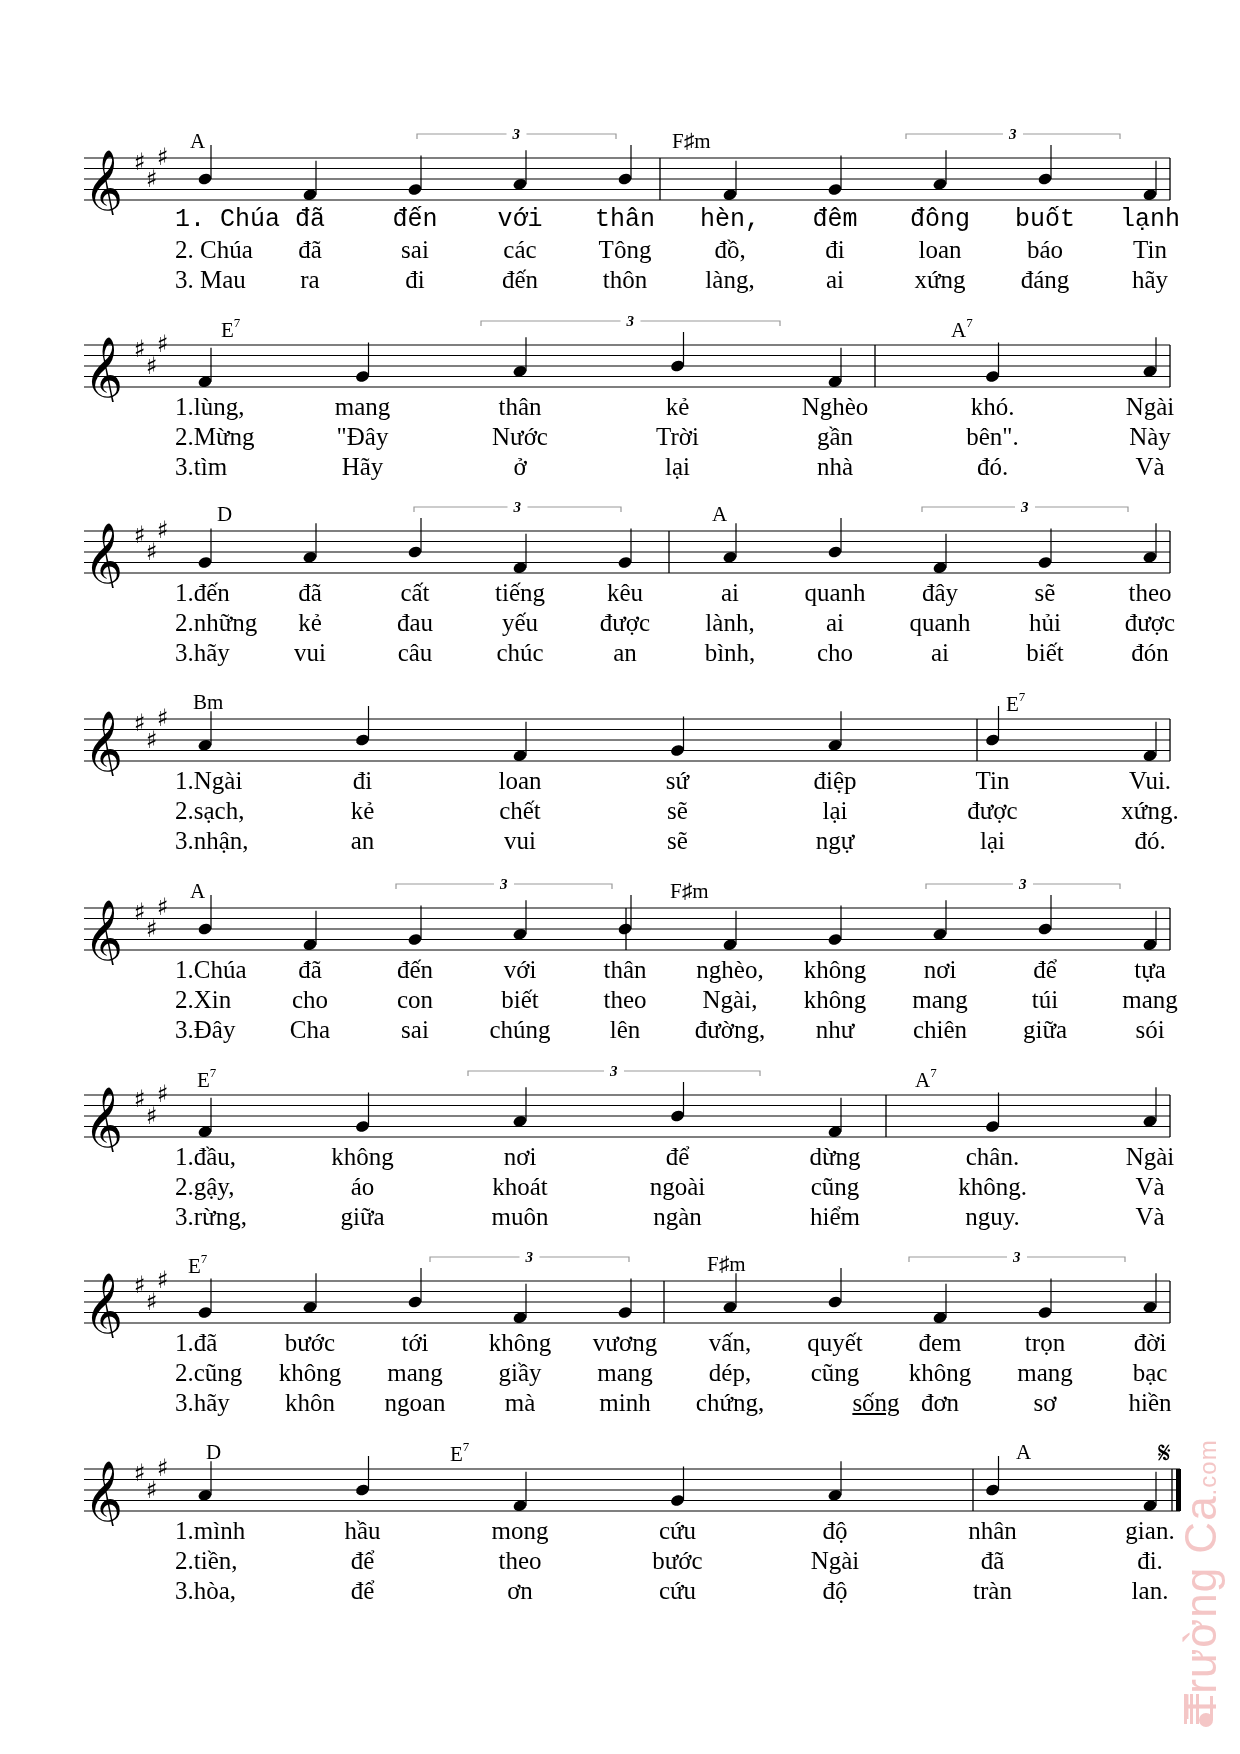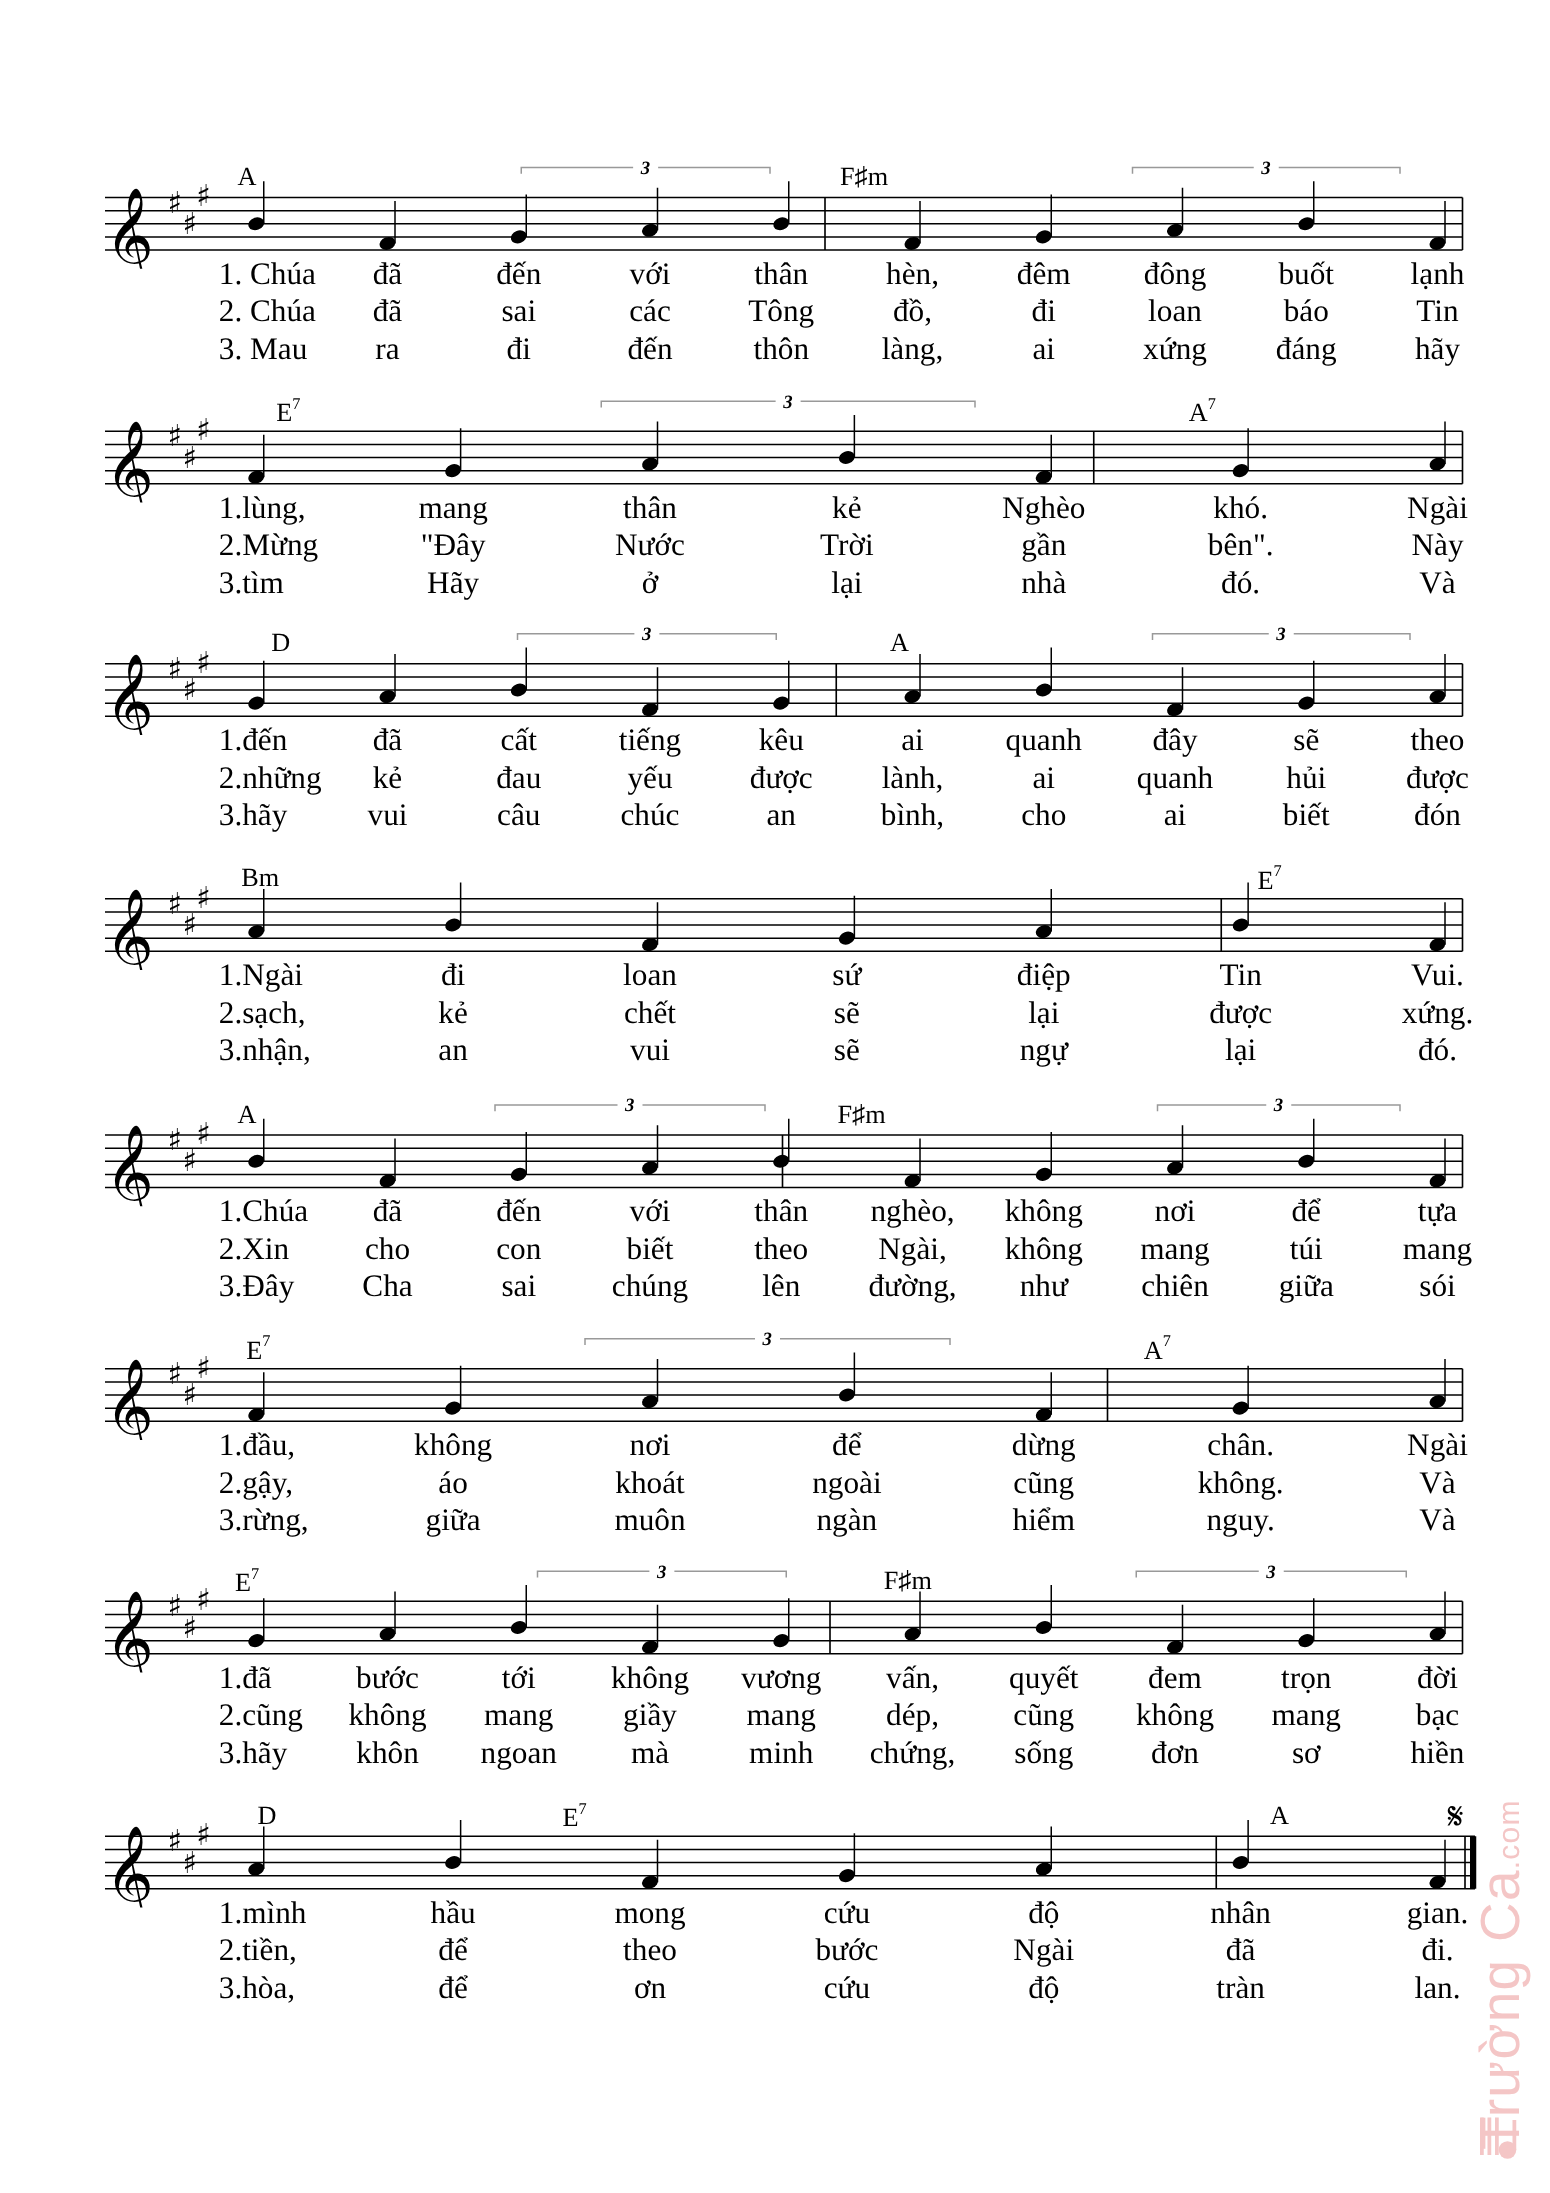--- a/index.html
+++ b/index.html
@@ -64,21 +64,21 @@
         <line x1="841" x2="841" y1="64.5" y2="30.5" stroke="#000" stroke-width="1.2"></line>
         <ellipse cx="940" cy="59.25" rx="6.5" ry="5" transform="rotate(-20 940 59.25)"></ellipse>
         <line x1="946" x2="946" y1="59.25" y2="25.25" stroke="#000" stroke-width="1.2"></line>
         <ellipse cx="1045" cy="54" rx="6.5" ry="5" transform="rotate(-20 1045 54)"></ellipse>
         <line x1="1051" x2="1051" y1="54" y2="20" stroke="#000" stroke-width="1.2"></line>
         <ellipse cx="1150" cy="69.75" rx="6.5" ry="5" transform="rotate(-20 1150 69.75)"></ellipse>
         <line x1="1156" x2="1156" y1="69.75" y2="35.75" stroke="#000" stroke-width="1.2"></line>
       </svg>
       <div class="chord" style="left: 190px; top: 6px;"><span>A</span></div>
       <div class="chord" style="left: 672px; top: 6px;"><span>F♯m</span></div>
-      <div class="lyric-line" style="top: 82px;">
+      <div class="lyric-line" style="top: 82px; font-family: Liberation Mono, monospace;">
         <span class="syl first" style="left: 175px;">1. Chúa</span>
         <span class="syl" style="left: 310px;">đã</span>
         <span class="syl" style="left: 415px;">đến</span>
         <span class="syl" style="left: 520px;">với</span>
         <span class="syl" style="left: 625px;">thân</span>
         <span class="syl" style="left: 730px;">hèn,</span>
         <span class="syl" style="left: 835px;">đêm</span>
         <span class="syl" style="left: 940px;">đông</span>
         <span class="syl" style="left: 1045px;">buốt</span>
         <span class="syl" style="left: 1150px;">lạnh</span>
@@ -504,21 +504,21 @@
         <span class="syl" style="left: 1045px;">mang</span>
         <span class="syl" style="left: 1150px;">bạc</span>
       </div>
       <div class="lyric-line" style="top: 142px;">
         <span class="syl first" style="left: 175px;">3.hãy</span>
         <span class="syl" style="left: 310px;">khôn</span>
         <span class="syl" style="left: 415px;">ngoan</span>
         <span class="syl" style="left: 520px;">mà</span>
         <span class="syl" style="left: 625px;">minh</span>
         <span class="syl" style="left: 730px;">chứng,</span>
-        <span class="syl" style="left: 835px;">sống</span>
+        <span class="syl" style="left: 876px; text-decoration: underline;">sống</span>
         <span class="syl" style="left: 940px;">đơn</span>
         <span class="syl" style="left: 1045px;">sơ</span>
         <span class="syl" style="left: 1150px;">hiền</span>
       </div>
     </div>
     <div class="system" style="top: 1436px; height: 180px;">
       <svg class="staff-svg" width="1240" height="90">
         <line x1="84" x2="1180" y1="33" y2="33" stroke="#000" stroke-width="1.2"></line>
         <line x1="84" x2="1180" y1="43.5" y2="43.5" stroke="#000" stroke-width="1.2"></line>
         <line x1="84" x2="1180" y1="54" y2="54" stroke="#000" stroke-width="1.2"></line>

